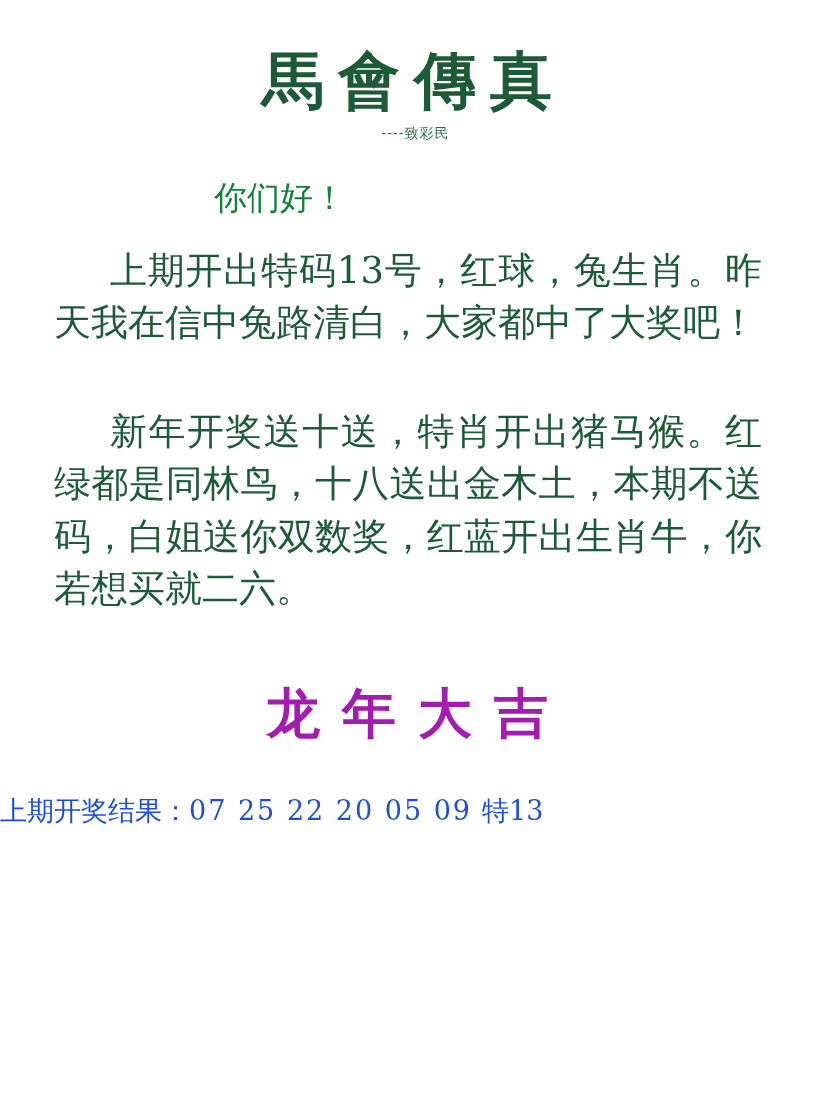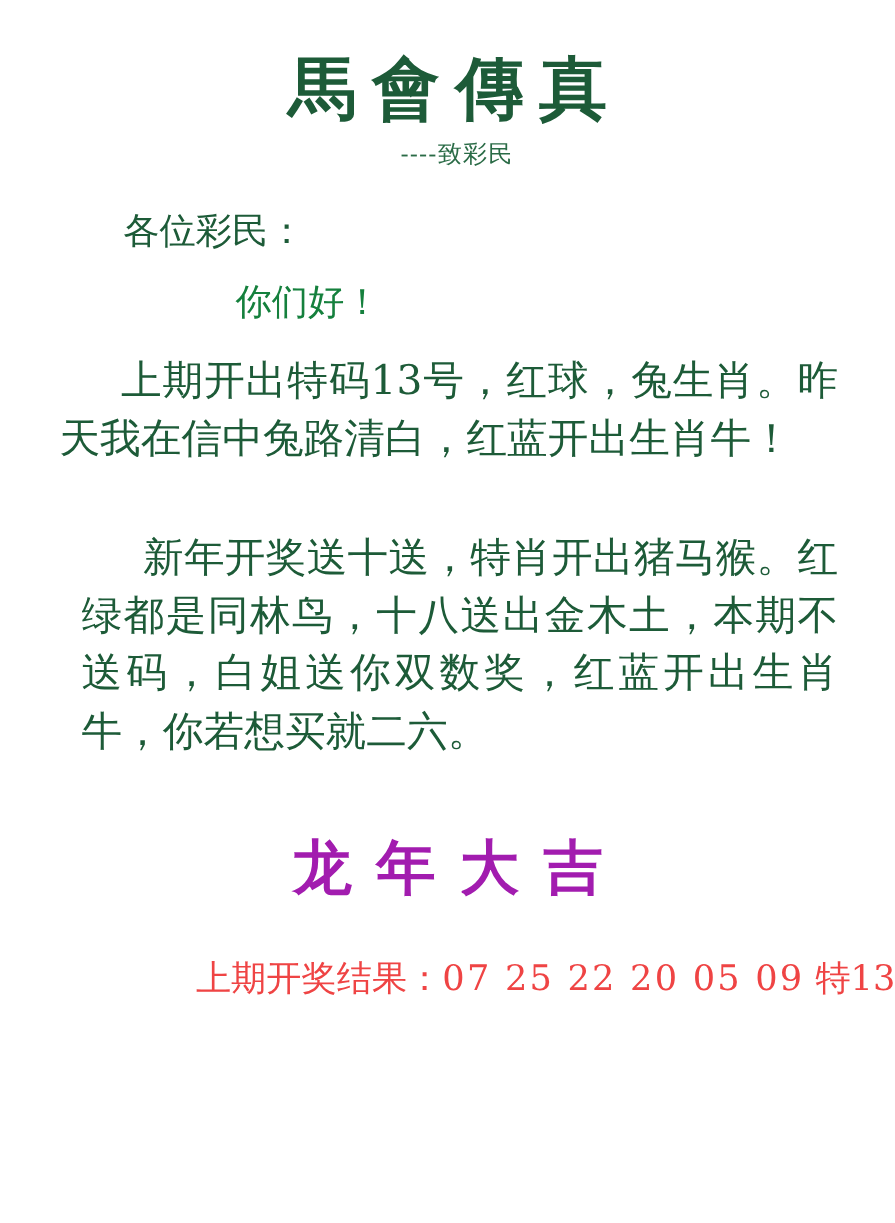--- a/index.html
+++ b/index.html
@@ -42,21 +42,21 @@
     white-space: nowrap;
   }
   .subtitle .issue {
     font-size: 33px;
     margin-left: 16px;
     letter-spacing: 1px;
   }
   .dedication {
     text-align: center;
     font-family: "DejaVu Serif", serif;
-    font-size: 22px;
+    font-size: 14px;
     color: #2a6b46;
     margin-top: 12px;
     letter-spacing: 1px;
     padding-left: 17px;
   }
   .body-block {
     margin-top: 30px;
     padding: 0 52px 0 54px;
   }
   .salutation {
@@ -79,37 +79,36 @@
     font-size: 37px;
     color: #1d5b38;
     line-height: 1.42;
     text-align: justify;
     text-justify: inter-ideograph;
     text-indent: 56px;
     margin-top: 22px;
   }
   .para2 {
     margin-top: 56px;
-    margin-left: 20px;
   }
   .lucky {
     text-align: center;
     font-family: "DejaVu Serif", serif;
     font-weight: bold;
     font-size: 54px;
     letter-spacing: 22px;
     color: #a21caf;
     margin-top: 62px;
     text-indent: 22px;
   }
   .result {
-    text-align: right;
+    text-align: left;
     font-family: "DejaVu Serif", serif;
-    font-size: 32px;
-    color: #ef4444;
+    font-size: 27px;
+    color: #1d4ed8;
     margin-top: 42px;
     white-space: nowrap;
   }
   .result .nums {
     letter-spacing: 2px;
   }
   .result .special {
     margin-left: 10px;
   }
 </style>
@@ -117,23 +116,22 @@
 <body>
 
 <div class="page">
 
   <div class="title">馬會傳真</div>
 
 
   <div class="dedication">----致彩民</div>
 
   <div class="body-block">
-    <div class="salutation">各位彩民：</div>
     <div class="greeting">你们好！</div>
-    <div class="para">上期开出特码13号，红球，兔生肖。昨天我在信中兔路清白，红蓝开出生肖牛！</div>
+    <div class="para">上期开出特码13号，红球，兔生肖。昨天我在信中兔路清白，大家都中了大奖吧！</div>
     <div class="para para2">新年开奖送十送，特肖开出猪马猴。红绿都是同林鸟，十八送出金木土，本期不送码，白姐送你双数奖，红蓝开出生肖牛，你若想买就二六。</div>
   </div>
 
   <div class="lucky">龙年大吉</div>
 
   <div class="result">
     <span>上期开奖结果：</span><span class="nums">07 25 22 20 05 09</span><span class="special">特13</span>
   </div>
 
 </div>

